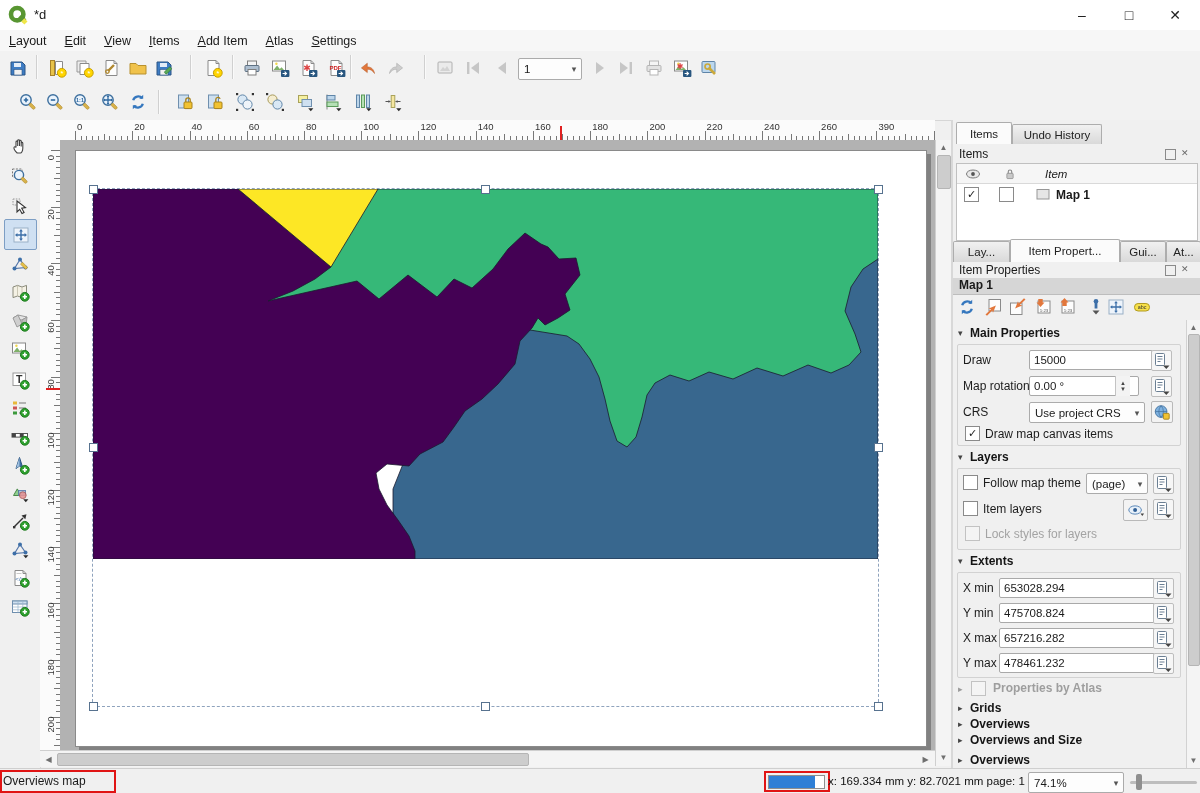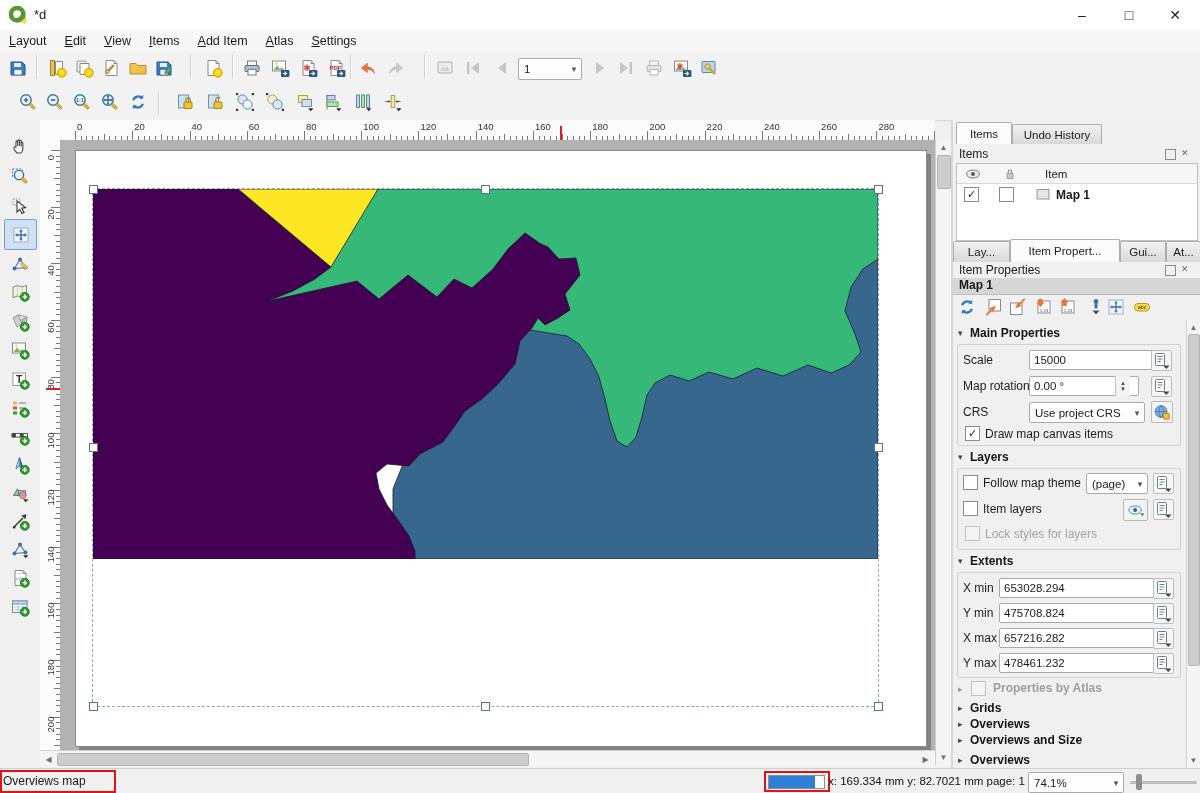--- a/index.html
+++ b/index.html
@@ -57,21 +57,21 @@
   
   #rightpanel{left:953px;top:120px;width:247px;height:648px;background:#f0f0f0;}
   .tab{position:absolute;display:flex;align-items:center;justify-content:center;font-size:11.5px;
        border:1px solid #adadad;border-bottom:none;border-radius:2px 2px 0 0;background:linear-gradient(#f1f1f1,#d9d9d9);color:#222;}
   .tab.active{background:#fbfbfb;}
   .paneltitle{font-size:12px;color:#1a1a1a;}
   .panelicons{display:flex;gap:5px;}
   .pico{width:9px;height:9px;border:1px solid #8a8a8a;}
   .pico.x{border:none;font-size:9px;color:#6a6a6a;line-height:9px;}
   #items-table{left:3px;top:43px;width:240px;height:76px;background:#fff;border:1px solid #c0c0c0;}
-  #items-thead{height:19px;background:#f6f6f6;border-bottom:1px solid #d9d9d9;display:flex;align-items:center;}
+  #items-thead{height:19px;background:#f6f6f6;border-bottom:1px solid #d9d9d9;display:flex;align-items:center;font-style:italic;}
   .cb{width:13px;height:13px;background:#fff;border:1px solid #8a8a8a;display:flex;align-items:center;justify-content:center;font-size:11px;color:#222;}
   .cb.dis{border-color:#c2c2c2;background:#f4f4f4;}
   .secthdr{position:absolute;font-weight:bold;font-size:12px;color:#151515;}
   .secarr{position:absolute;font-size:9px;color:#444;}
   .gbox{position:absolute;border:1px solid #d2d2d2;border-radius:2px;}
   .plabel{position:absolute;font-size:12px;color:#1c1c1c;}
   .plabel.dis{color:#a3a3a3;}
   .inp{position:absolute;background:#fff;border:1px solid #a9a9a9;border-radius:2px;font-size:11.5px;
        display:flex;align-items:center;padding:0 4px;}
   .ddbtn{position:absolute;width:19px;height:19px;background:#f6f6f6;border:1px solid #bdbdbd;border-radius:2px;
@@ -787,21 +787,21 @@
       <span class="hlab" style="left: 246px;">80</span>
       <span class="hlab" style="left: 303.2px;">100</span>
       <span class="hlab" style="left: 360.4px;">120</span>
       <span class="hlab" style="left: 417.7px;">140</span>
       <span class="hlab" style="left: 474.9px;">160</span>
       <span class="hlab" style="left: 532.2px;">180</span>
       <span class="hlab" style="left: 589.4px;">200</span>
       <span class="hlab" style="left: 646.6px;">220</span>
       <span class="hlab" style="left: 703.9px;">240</span>
       <span class="hlab" style="left: 761.1px;">260</span>
-      <span class="hlab" style="left: 818.4px;">280</span>
+      <span class="hlab" style="left: 818.4px;">390</span>
       <div class="redmark-h" style="left: 500px;"></div>
     </div>
   <div class="abs" id="vruler">
       <div class="vtick" style="top: 10px; width: 9px;"></div>
       <div class="vtick" style="top: 15.7px; width: 4px;"></div>
       <div class="vtick" style="top: 21.3px; width: 4px;"></div>
       <div class="vtick" style="top: 27px; width: 4px;"></div>
       <div class="vtick" style="top: 32.7px; width: 4px;"></div>
       <div class="vtick" style="top: 38.3px; width: 6px;"></div>
       <div class="vtick" style="top: 44px; width: 4px;"></div>
@@ -1074,21 +1074,21 @@
               <text x="10" y="12.2" font-size="5.4" text-anchor="middle" fill="#333">abc</text>
             </svg>
           </span>
         </div>
       </div>
 
     <div class="abs" id="ip-scroll" style="left:0;top:200px;width:231px;height:448px;">
         <span class="secarr" style="left:5px;top:8px;">▾</span>
         <div class="secthdr" style="left:17px;top:6px;">Main Properties</div>
         <div class="gbox" style="left:4px;top:24px;width:222px;height:100px;"></div>
-        <div class="plabel" style="left:10px;top:33px;">Scale</div>
+        <div class="plabel" style="left:10px;top:33px;">Draw</div>
         <div class="inp" style="left:76px;top:30px;width:114px;height:18px;">15000</div>
         <div class="ddbtn" style="left:198px;top:30px;">
           <svg width="18" height="18" viewBox="0 0 18 18">
             <rect x="2.5" y="1.5" width="9" height="12" rx="1" fill="#fff" stroke="#6b7f93"></rect>
             <path d="M4.5 4.5h5M4.5 7h5M4.5 9.5h3" stroke="#6b7f93"></path>
             <path d="M10 13.5h6.5l-3.2 3.6z" fill="#444"></path>
           </svg>
         </div>
         <div class="plabel" style="left:10px;top:59px;">Map rotation</div>
         <div class="inp" style="left:76px;top:56px;width:100px;height:18px;">0.00 °</div>

